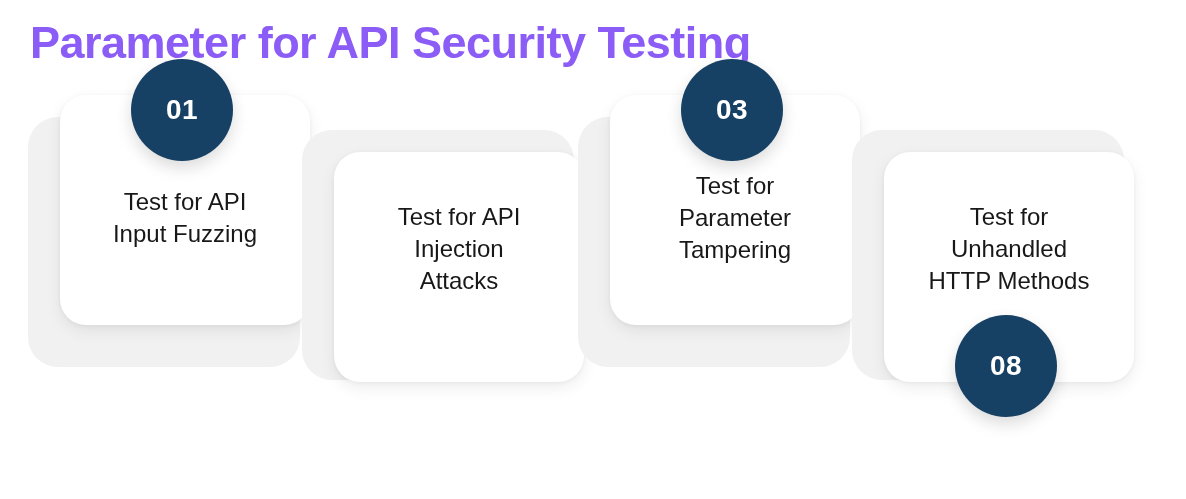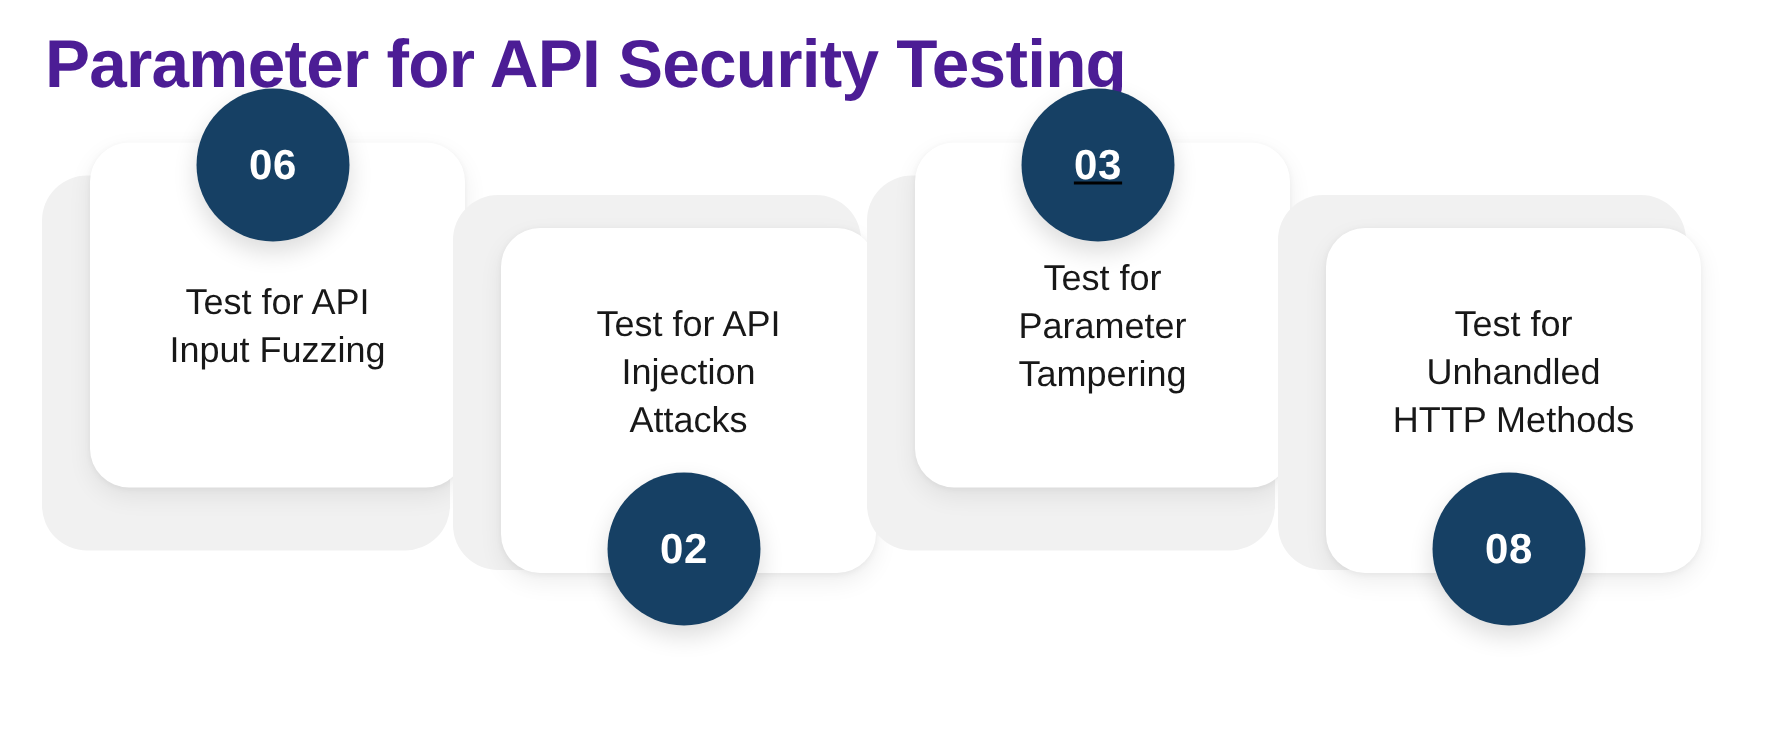--- a/index.html
+++ b/index.html
@@ -23,21 +23,21 @@
   }
 
   
   .page-title {
     position: absolute;
     left: 30px;
     top: 12px;
     font-size: 45px;
     font-weight: 700;
     letter-spacing: -0.5px;
-    color: #4c1d95;
+    color: #8b5cf6;
     line-height: 62px;
     white-space: nowrap;
   }
 
   
   .steps {
     position: absolute;
     left: 0;
     top: 95px;
     width: 1186px;
@@ -134,55 +134,52 @@
   }
   .badge-label {
     color: #ffffff;
     font-size: 28px;
     font-weight: 600;
     letter-spacing: 0.5px;
     line-height: 1;
   }
   
   .step-1 .badge { left: 103px; top: -36px; }
-  .step-3 .badge { left: 103px; top: -36px; text-decoration: underline; }
+  .step-3 .badge { left: 103px; top: -36px; }
   
   .step-2 .badge { left: 103px; top: 163px; }
   .step-4 .badge { left: 103px; top: 163px; }
 </style>
 </head>
 <body>
 
 <div class="infographic">
 
   <div class="page-title">Parameter for API Security Testing</div>
 
   <div class="steps">
 
     <div class="step step-1">
       <div class="card-backdrop"></div>
       <div class="card">
         <div class="card-text">Test for API
 Input Fuzzing</div>
       </div>
       <div class="badge">
-        <span class="badge-label">06</span>
+        <span class="badge-label">01</span>
       </div>
     </div>
 
     <div class="step step-2">
       <div class="card-backdrop"></div>
       <div class="card">
         <div class="card-text">Test for API
 Injection
 Attacks</div>
       </div>
-      <div class="badge">
-        <span class="badge-label">02</span>
-      </div>
     </div>
 
     <div class="step step-3">
       <div class="card-backdrop"></div>
       <div class="card">
         <div class="card-text">Test for
 Parameter
 Tampering</div>
       </div>
       <div class="badge">

